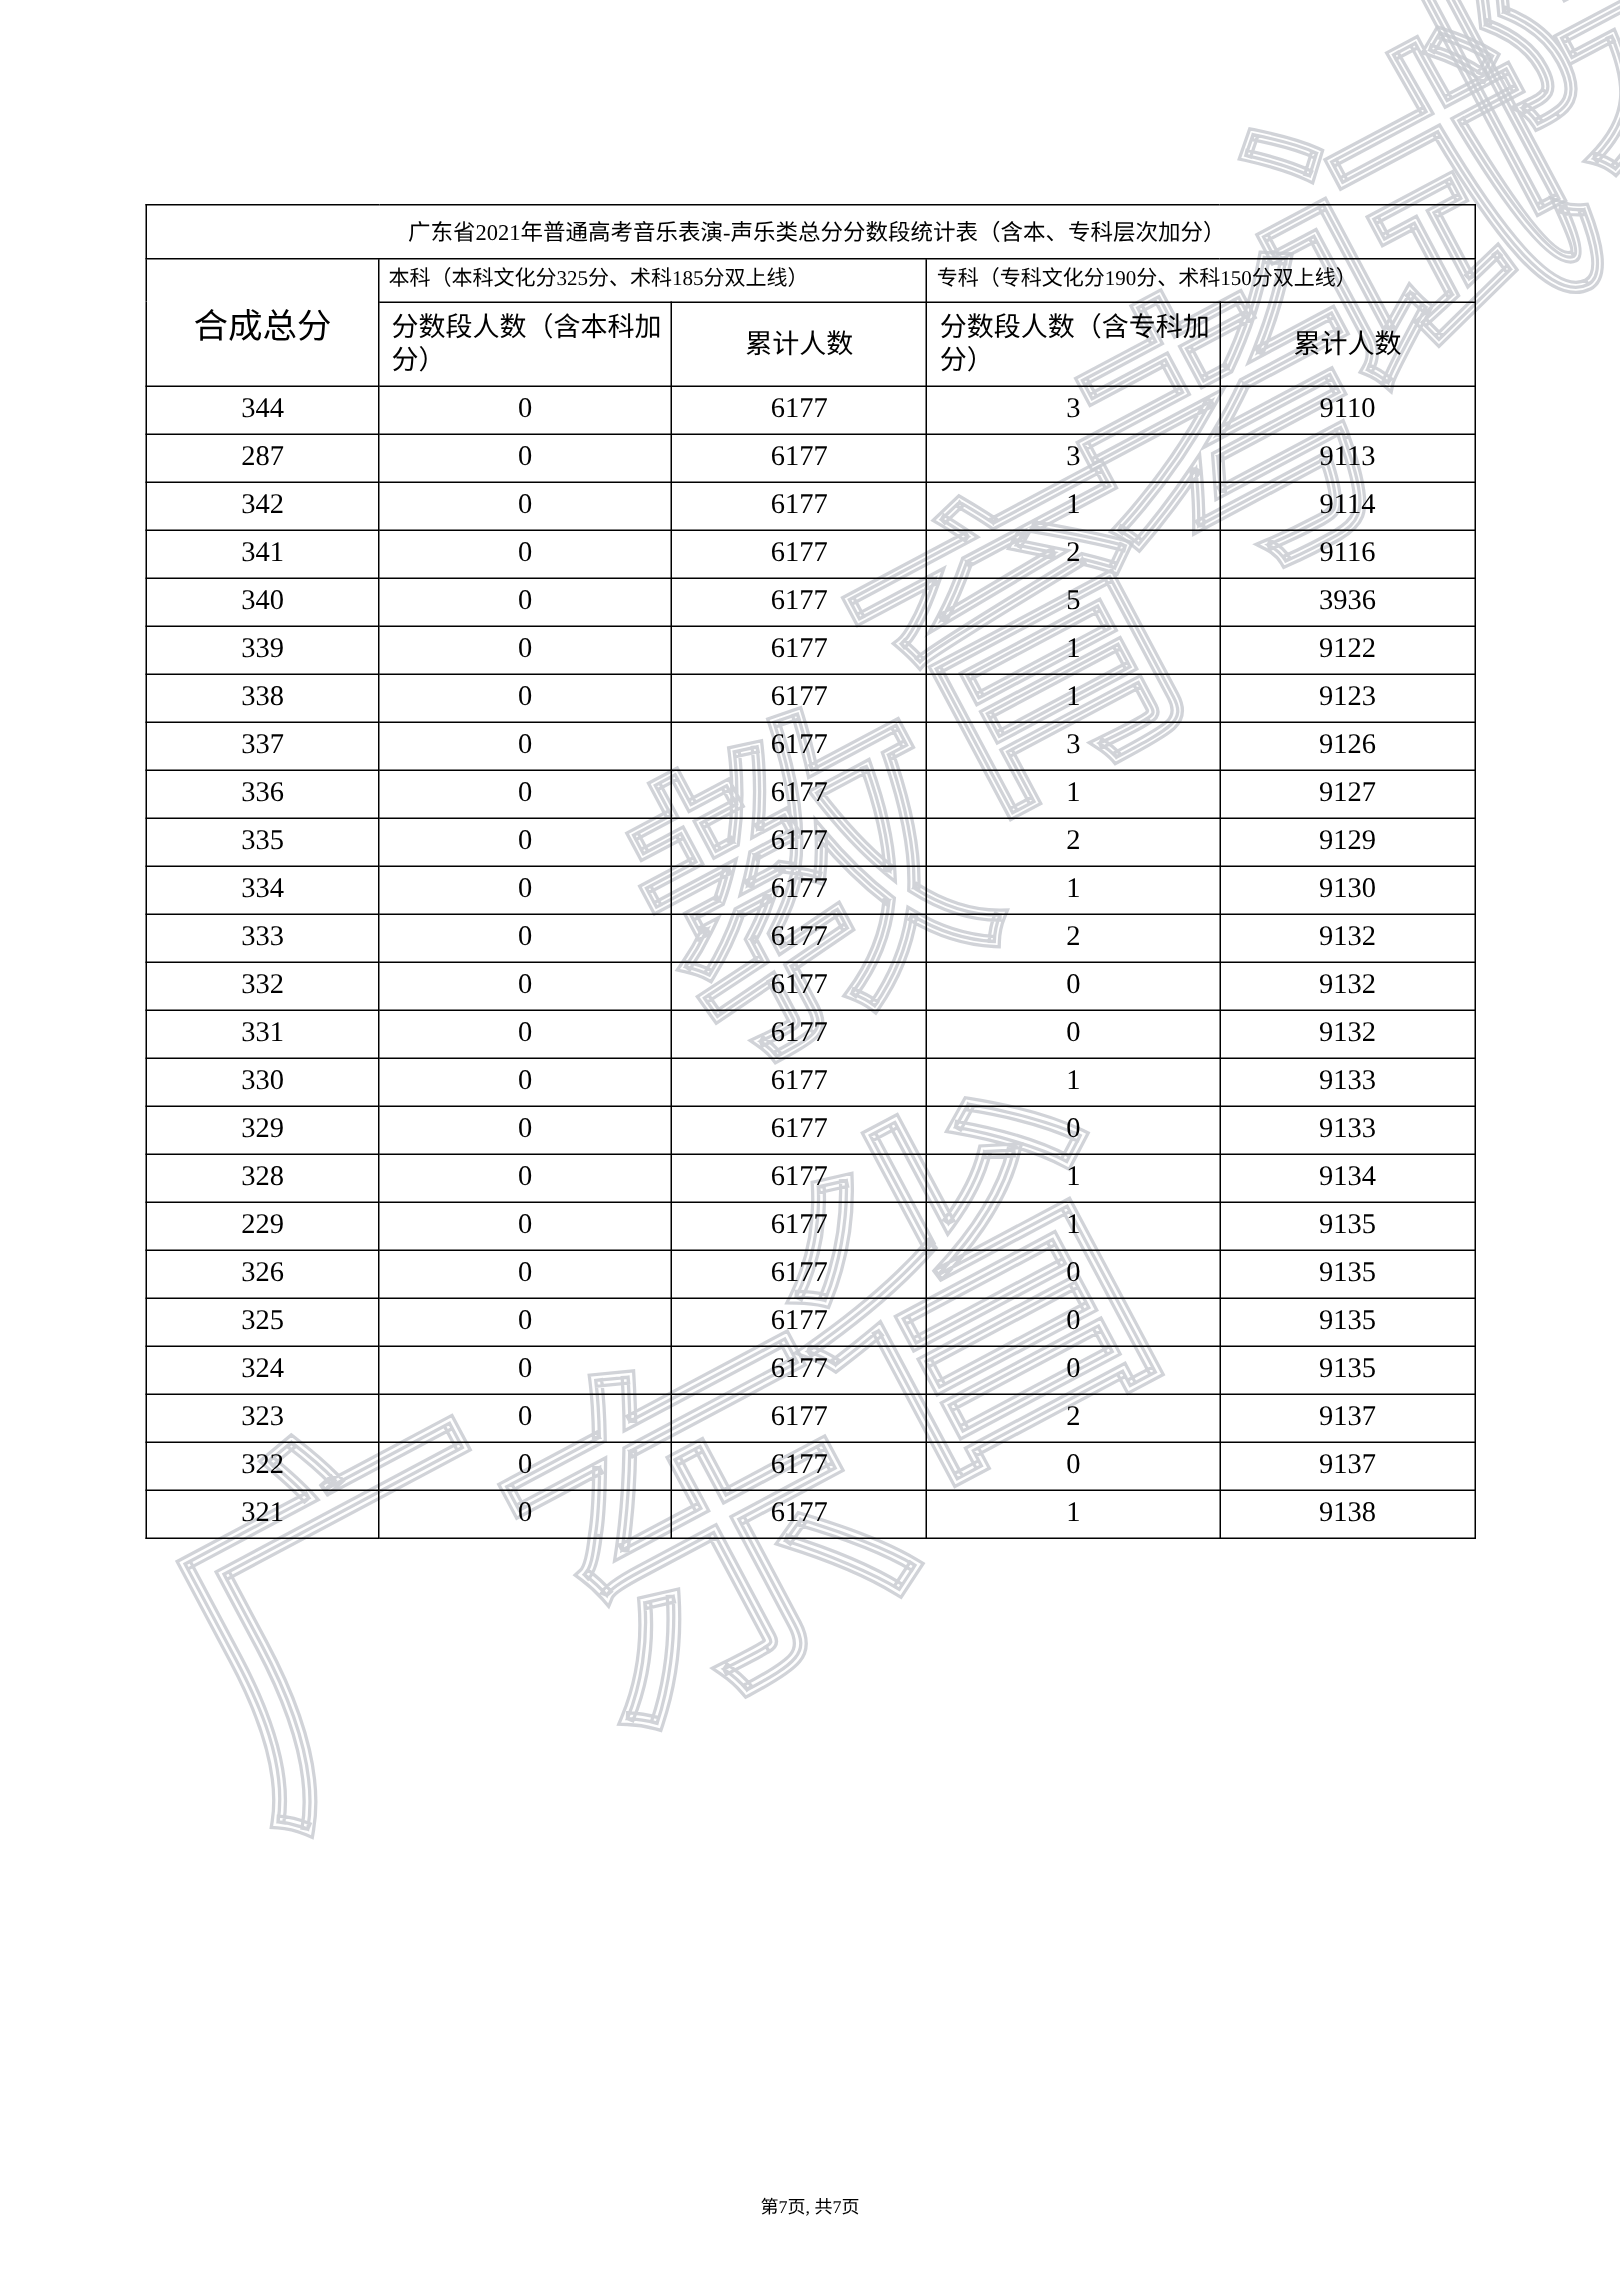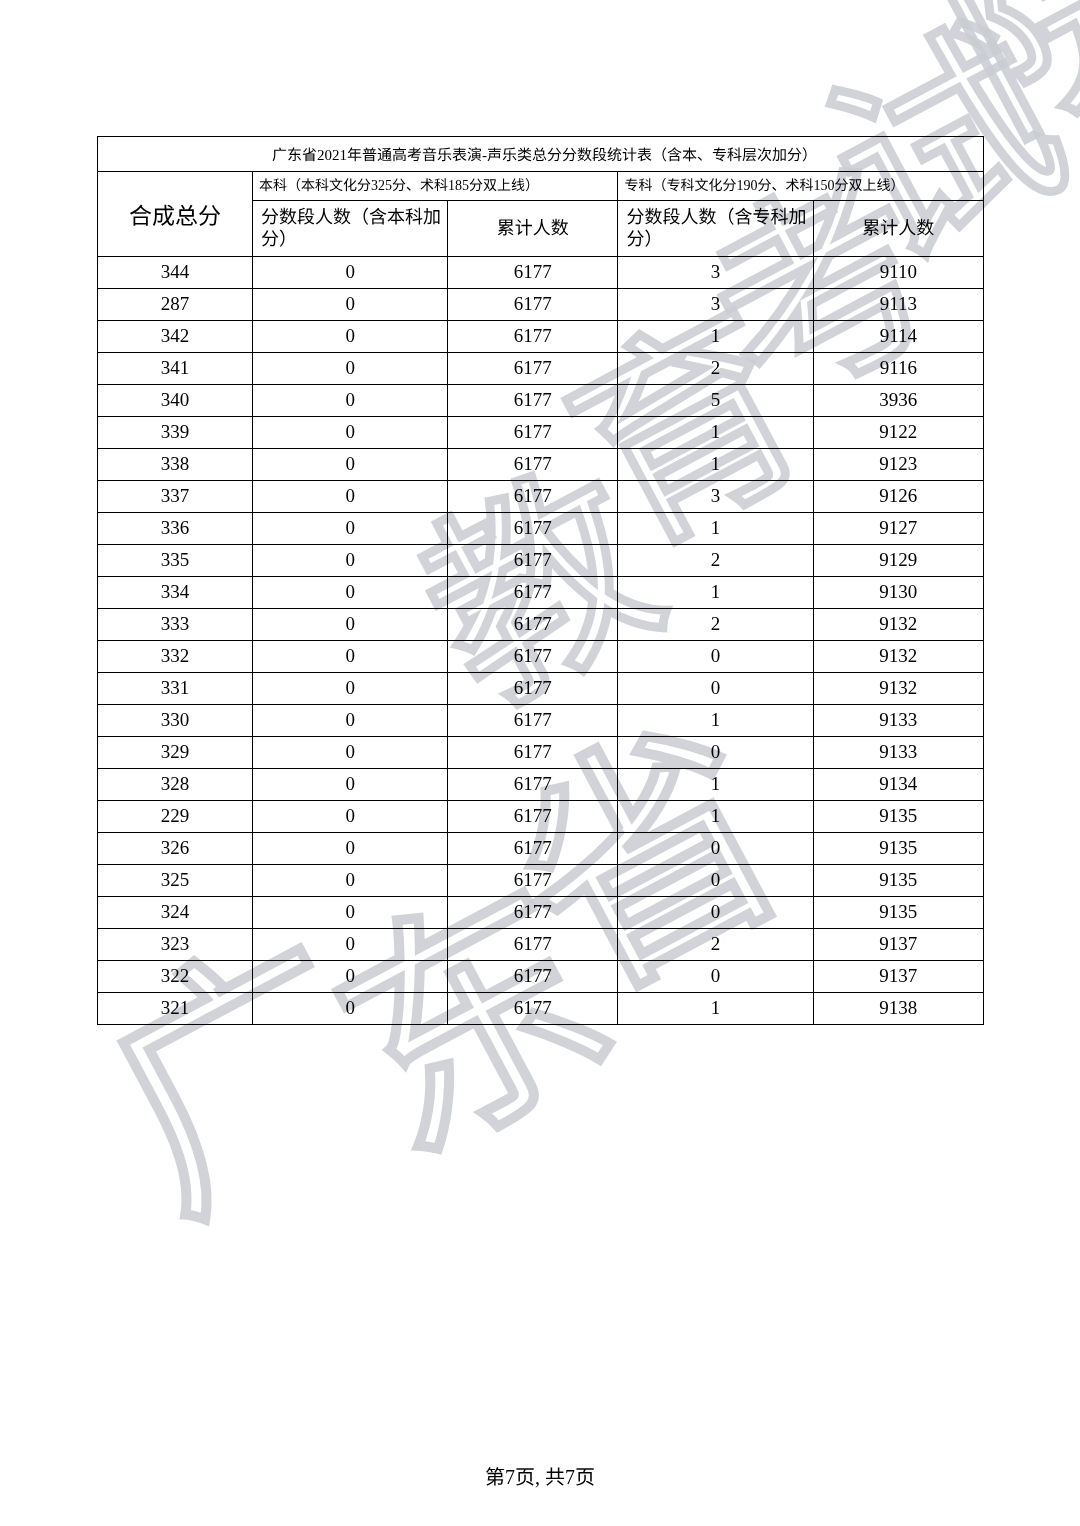--- a/index.html
+++ b/index.html
@@ -102,21 +102,21 @@
   col.c3 { width: 180px; }
   col.c4 { width: 157px; }
 
   
   #footer {
     position: absolute;
     left: 0;
     top: 1461px;
     width: 1080px;
     text-align: center;
-    font-size: 20px;
+    font-size: 12px;
     font-family: "Liberation Serif", "DejaVu Serif", serif;
     z-index: 10;
   }
 </style>
 </head>
 <body>
 
 <svg id="watermark" viewBox="0 0 1080 1526" xmlns="http://www.w3.org/2000/svg">
   <g transform="rotate(-28 540 880)">
     <text x="60" y="1000" font-size="250">广</text>

